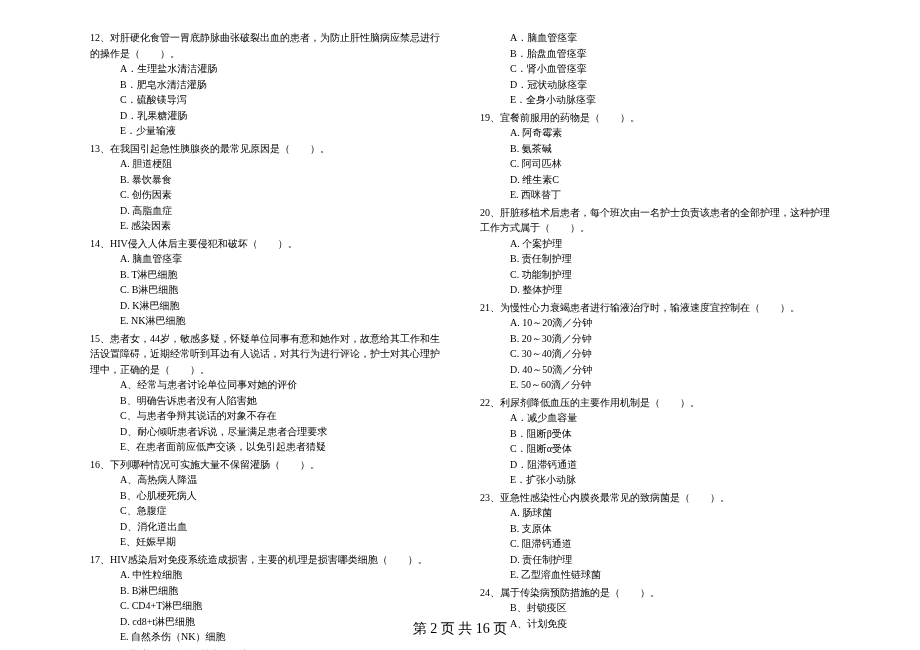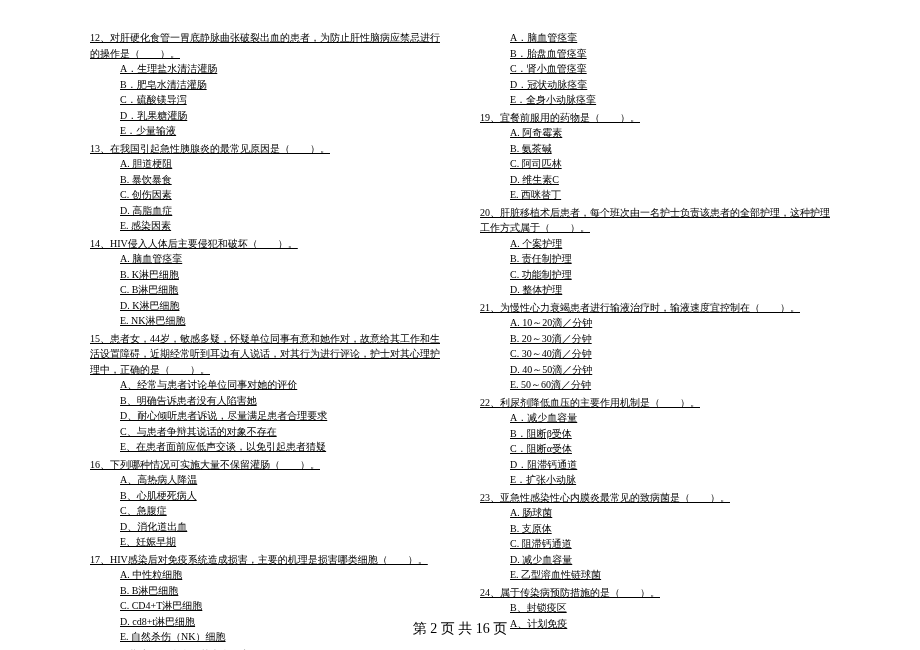--- a/index.html
+++ b/index.html
@@ -20,21 +20,20 @@
     .content {
       display: flex;
       gap: 40px;
     }
     .col {
       flex: 1;
       line-height: 1.55;
     }
     .q {
       margin-bottom: 2px;
-      text-decoration: underline;
     }
     .q-text {
       text-indent: 0;
     }
     .opt {
       padding-left: 30px;
     }
     .footer {
       position: absolute;
       bottom: 12px;
@@ -61,31 +60,31 @@
       <div class="q-text">13、在我国引起急性胰腺炎的最常见原因是（　　）。</div>
       <div class="opt">A. 胆道梗阻</div>
       <div class="opt">B. 暴饮暴食</div>
       <div class="opt">C. 创伤因素</div>
       <div class="opt">D. 高脂血症</div>
       <div class="opt">E. 感染因素</div>
     </div>
     <div class="q">
       <div class="q-text">14、HIV侵入人体后主要侵犯和破坏（　　）。</div>
       <div class="opt">A. 脑血管痉挛</div>
-      <div class="opt">B. K淋巴细胞</div>
+      <div class="opt">B. T淋巴细胞</div>
       <div class="opt">C. B淋巴细胞</div>
       <div class="opt">D. K淋巴细胞</div>
       <div class="opt">E. NK淋巴细胞</div>
     </div>
     <div class="q">
       <div class="q-text">15、患者女，44岁，敏感多疑，怀疑单位同事有意和她作对，故意给其工作和生活设置障碍，近期经常听到耳边有人说话，对其行为进行评论，护士对其心理护理中，正确的是（　　）。</div>
       <div class="opt">A、经常与患者讨论单位同事对她的评价</div>
       <div class="opt">B、明确告诉患者没有人陷害她</div>
+      <div class="opt">C、与患者争辩其说话的对象不存在</div>
       <div class="opt">D、耐心倾听患者诉说，尽量满足患者合理要求</div>
-      <div class="opt">C、与患者争辩其说话的对象不存在</div>
       <div class="opt">E、在患者面前应低声交谈，以免引起患者猜疑</div>
     </div>
     <div class="q">
       <div class="q-text">16、下列哪种情况可实施大量不保留灌肠（　　）。</div>
       <div class="opt">A、高热病人降温</div>
       <div class="opt">B、心肌梗死病人</div>
       <div class="opt">C、急腹症</div>
       <div class="opt">D、消化道出血</div>
       <div class="opt">E、妊娠早期</div>
     </div>
@@ -139,21 +138,21 @@
       <div class="opt">B．阻断β受体</div>
       <div class="opt">C．阻断α受体</div>
       <div class="opt">D．阻滞钙通道</div>
       <div class="opt">E．扩张小动脉</div>
     </div>
     <div class="q">
       <div class="q-text">23、亚急性感染性心内膜炎最常见的致病菌是（　　）。</div>
       <div class="opt">A. 肠球菌</div>
       <div class="opt">B. 支原体</div>
       <div class="opt">C. 阻滞钙通道</div>
-      <div class="opt">D. 减少血容量</div>
+      <div class="opt">D. 责任制护理</div>
       <div class="opt">E. 乙型溶血性链球菌</div>
     </div>
     <div class="q">
       <div class="q-text">24、属于传染病预防措施的是（　　）。</div>
       <div class="opt">B、封锁疫区</div>
       <div class="opt">A、计划免疫</div>
     </div>
   </div>
 </div>
 

